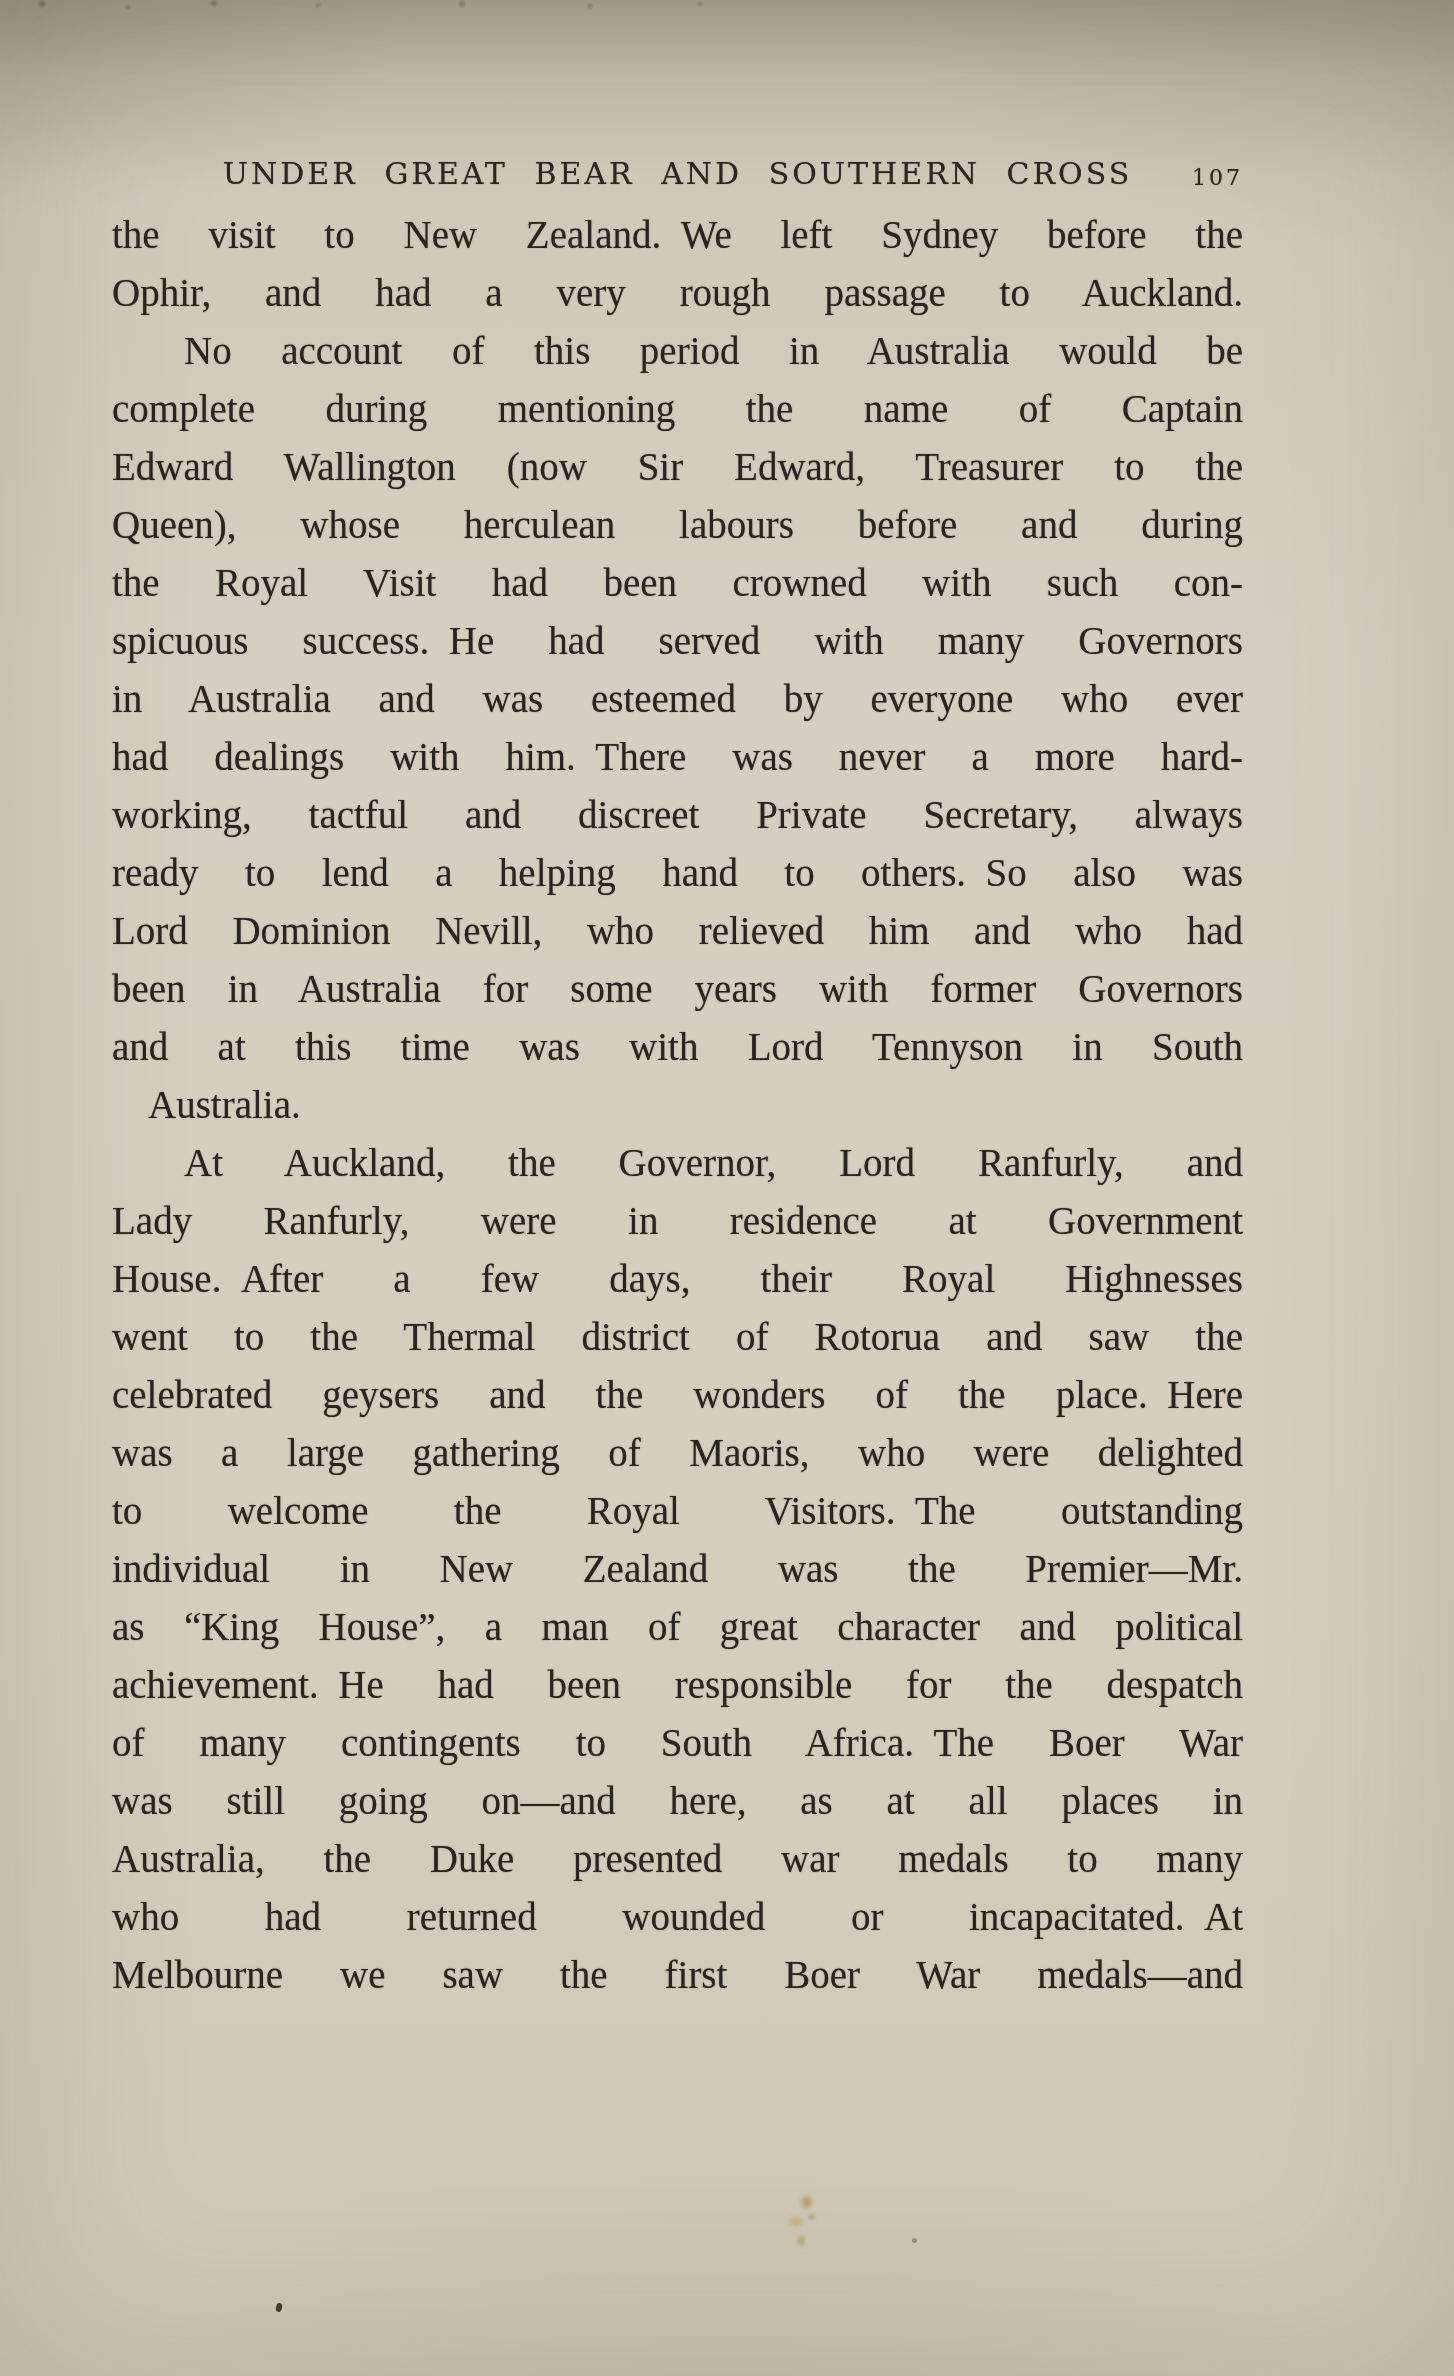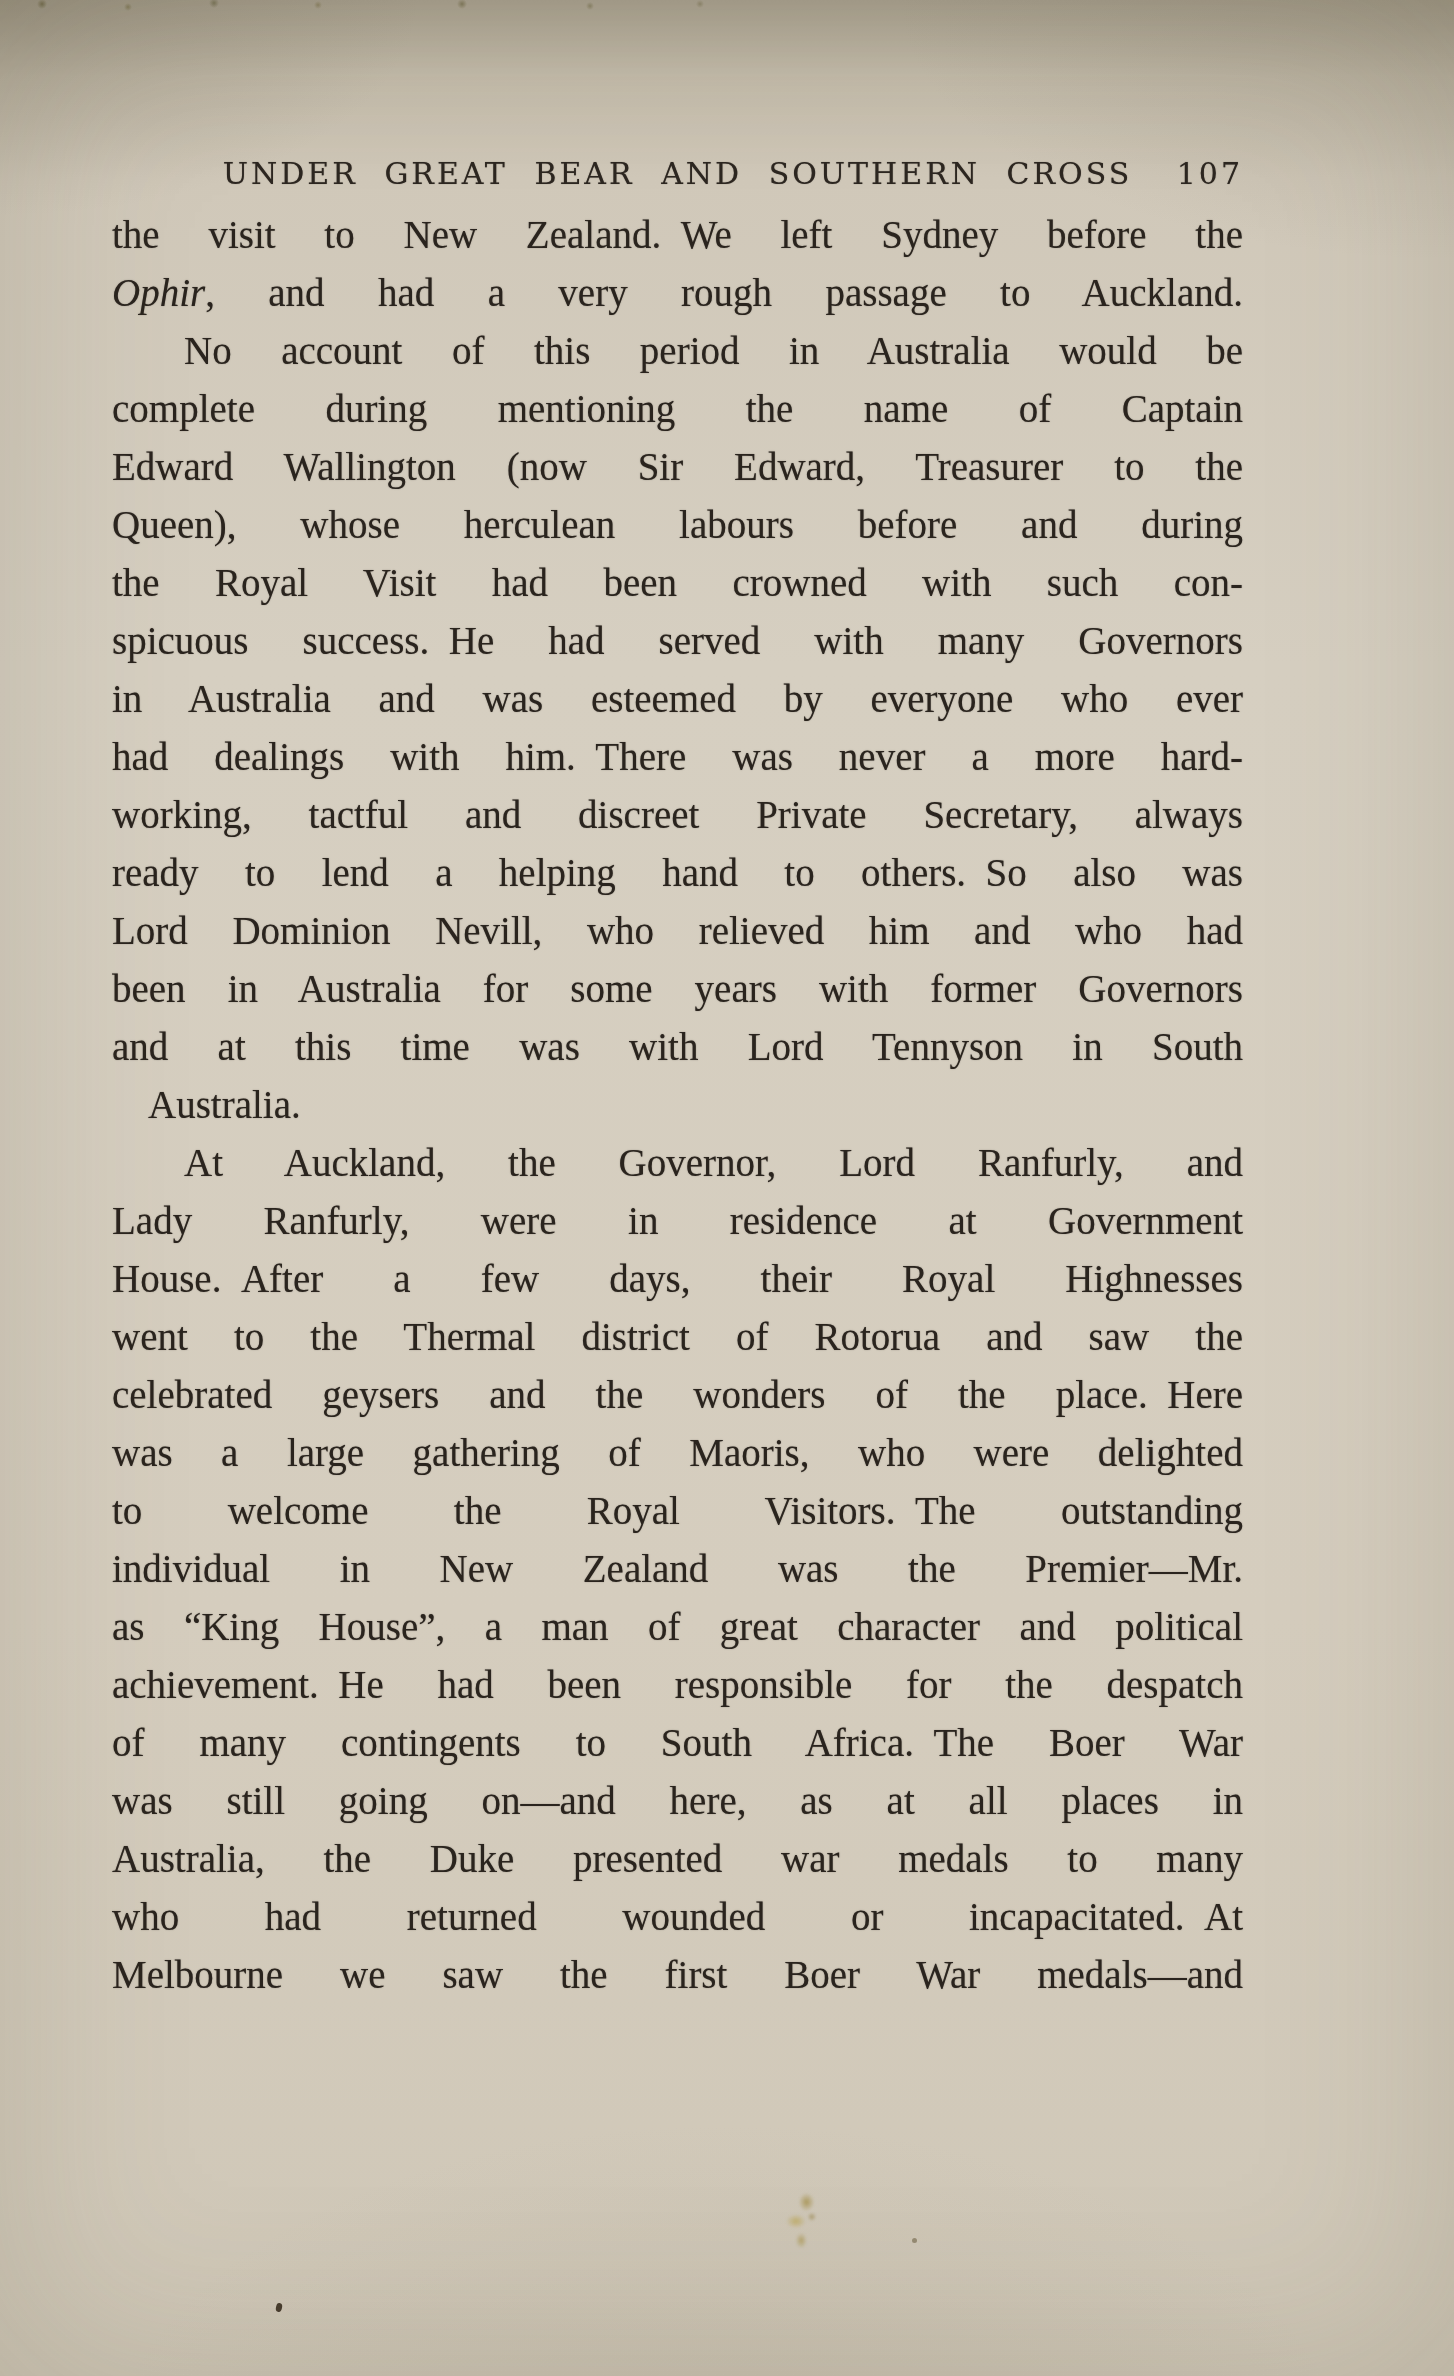--- a/index.html
+++ b/index.html
@@ -54,22 +54,22 @@
     left: 50%;
     transform: translateX(-50%);
     white-space: nowrap;
     font-size: 30px;
     letter-spacing: 3px;
     word-spacing: 14px;
   }
   .page-number {
     position: absolute;
     right: 0;
-    top: 0;
-    font-size: 30px;
+    top: 9px;
+    font-size: 22px;
     letter-spacing: 3px;
     font-feature-settings: "onum" 1;
     font-variant-numeric: oldstyle-nums;
     text-align: center;
   }
   .body-text {
     position: absolute;
     left: 112px;
     top: 206px;
     width: 1131px;
@@ -78,21 +78,21 @@
     line-height: 58px;
     color: #2a241e;
     text-shadow: 0 0 1.2px rgba(43,37,31,0.5);
   }
   .line {
     text-align: justify;
     text-align-last: justify;
   }
   .line.para-end { text-align-last: left; margin-left: 36px; }
   .line.indent { padding-left: 72px; }
-  .italic { font-style: italic; }
+  .italic { }
   .stain {
     position: absolute;
     left: 781px;
     top: 2188px;
     width: 44px;
     height: 64px;
     filter: blur(1.3px);
     background:
       radial-gradient(ellipse 11px 13px at 58% 22%, rgba(166,146,80,0.85), transparent 72%),
       radial-gradient(ellipse 14px 10px at 34% 52%, rgba(190,170,100,0.85), transparent 72%),

